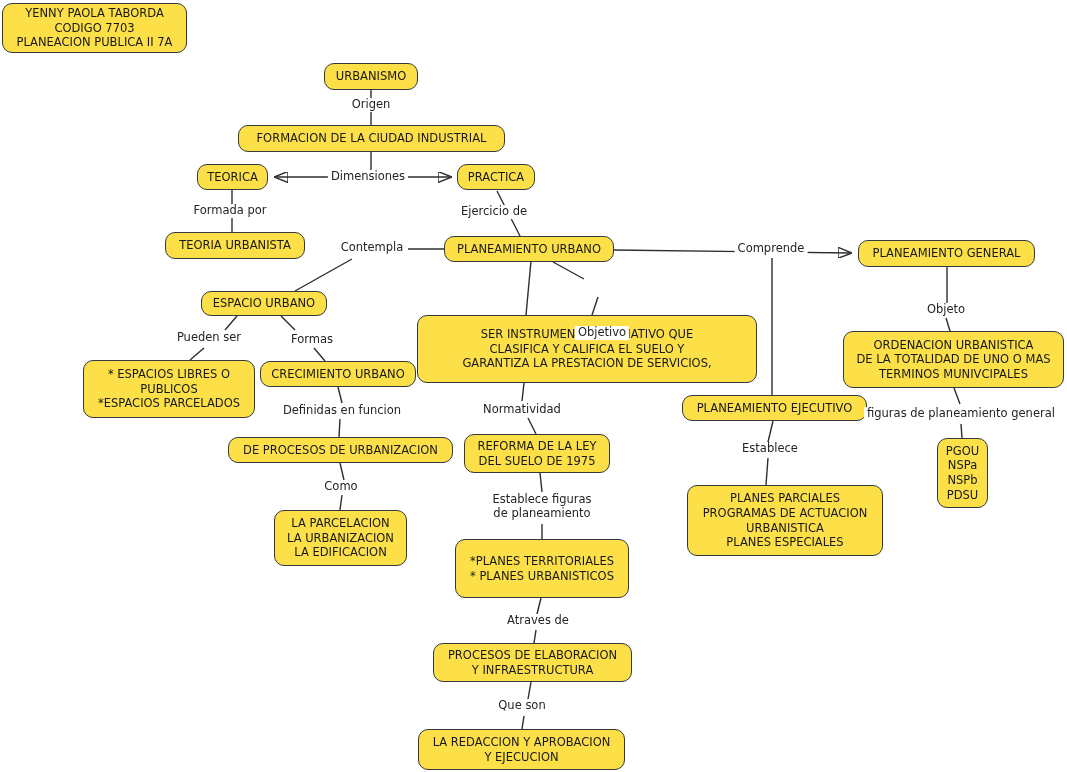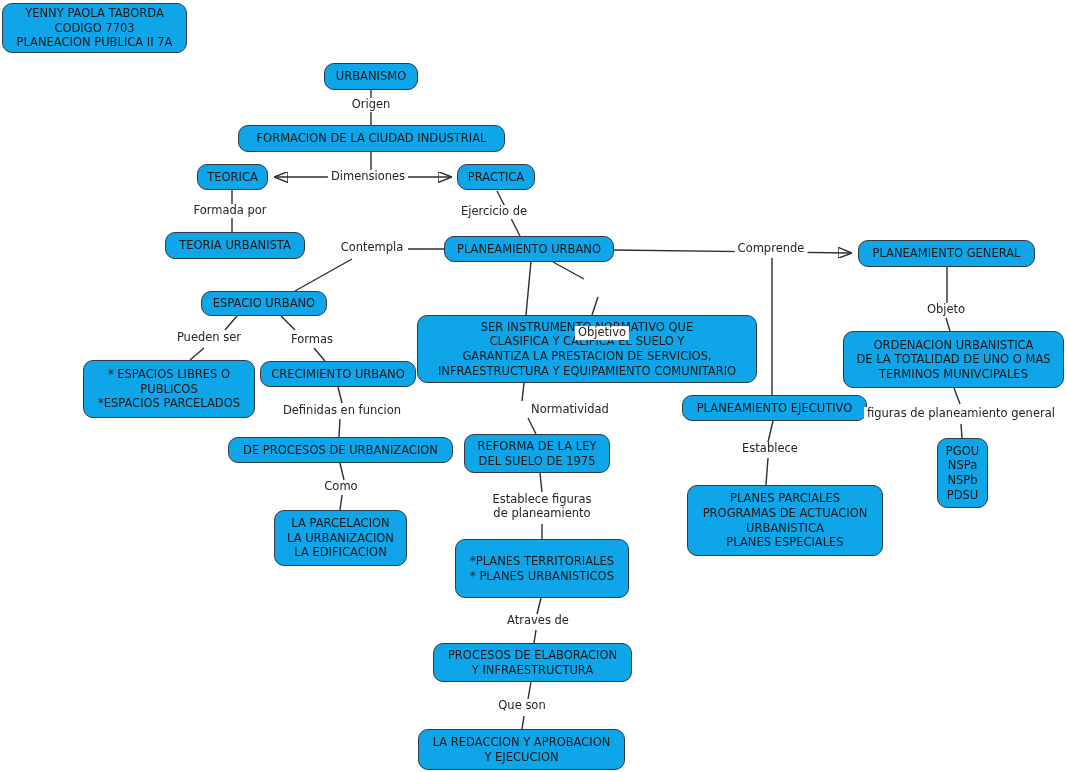--- a/index.html
+++ b/index.html
@@ -7,21 +7,21 @@
     position:relative;
     width:1067px;height:772px;
     background:#ffffff;
     font-family:"DejaVu Sans","Liberation Sans",sans-serif;
     overflow:hidden;
   }
   .edge-layer{position:absolute;left:0;top:0;width:1067px;height:772px;}
   .edge-layer path{fill:none;stroke:#2e2e2e;stroke-width:1.4px;}
   .node{
     position:absolute;box-sizing:border-box;
-    background:#0ea5e9;
+    background:#fde047;
     border:1.6px solid #33393f;
     border-radius:10px;
     display:flex;flex-direction:column;align-items:center;justify-content:center;
     text-align:center;
     color:#17191c;
     font-size:11.5px;line-height:14.6px;
     padding:2px 4px;
     z-index:2;
   }
   .node span{display:block;white-space:nowrap;}
@@ -111,21 +111,20 @@
       <div class="node" style="left: 858px; top: 240px; width: 177px; height: 27px;">
         <span>PLANEAMIENTO GENERAL</span>
       </div>
       <div class="node" style="left: 201px; top: 291px; width: 126px; height: 25px;">
         <span>ESPACIO URBANO</span>
       </div>
       <div class="node" style="left: 417px; top: 315px; width: 340px; height: 68px;">
         <span>SER INSTRUMENTO NORMATIVO QUE</span>
         <span>CLASIFICA Y CALIFICA EL SUELO Y</span>
         <span>GARANTIZA LA PRESTACION DE SERVICIOS,</span>
-        <span>INFRAESTRUCTURA Y EQUIPAMIENTO COMUNITARIO</span>
       </div>
       <div class="node" style="left: 843px; top: 331px; width: 221px; height: 57px;">
         <span>ORDENACION URBANISTICA</span>
         <span>DE LA TOTALIDAD DE UNO O MAS</span>
         <span>TERMINOS MUNIVCIPALES</span>
       </div>
       <div class="node" style="left: 83px; top: 360px; width: 172px; height: 58px;">
         <span>* ESPACIOS LIBRES O</span>
         <span>PUBLICOS</span>
         <span>*ESPACIOS PARCELADOS</span>
@@ -200,21 +199,21 @@
       </div>
       <div class="link-label" style="left: 209px; top: 338px;">
         <span>Pueden ser</span>
       </div>
       <div class="link-label" style="left: 312px; top: 340px;">
         <span>Formas</span>
       </div>
       <div class="link-label" style="left: 342px; top: 411px;">
         <span>Definidas en funcion</span>
       </div>
-      <div class="link-label" style="left: 522px; top: 410px; margin-left: 48px;">
+      <div class="link-label" style="left: 522px; top: 410px;">
         <span>Normatividad</span>
       </div>
       <div class="link-label" style="left: 961px; top: 414px;">
         <span>figuras de planeamiento general</span>
       </div>
       <div class="link-label" style="left: 770px; top: 449px;">
         <span>Establece</span>
       </div>
       <div class="link-label" style="left: 341px; top: 487px;">
         <span>Como</span>

